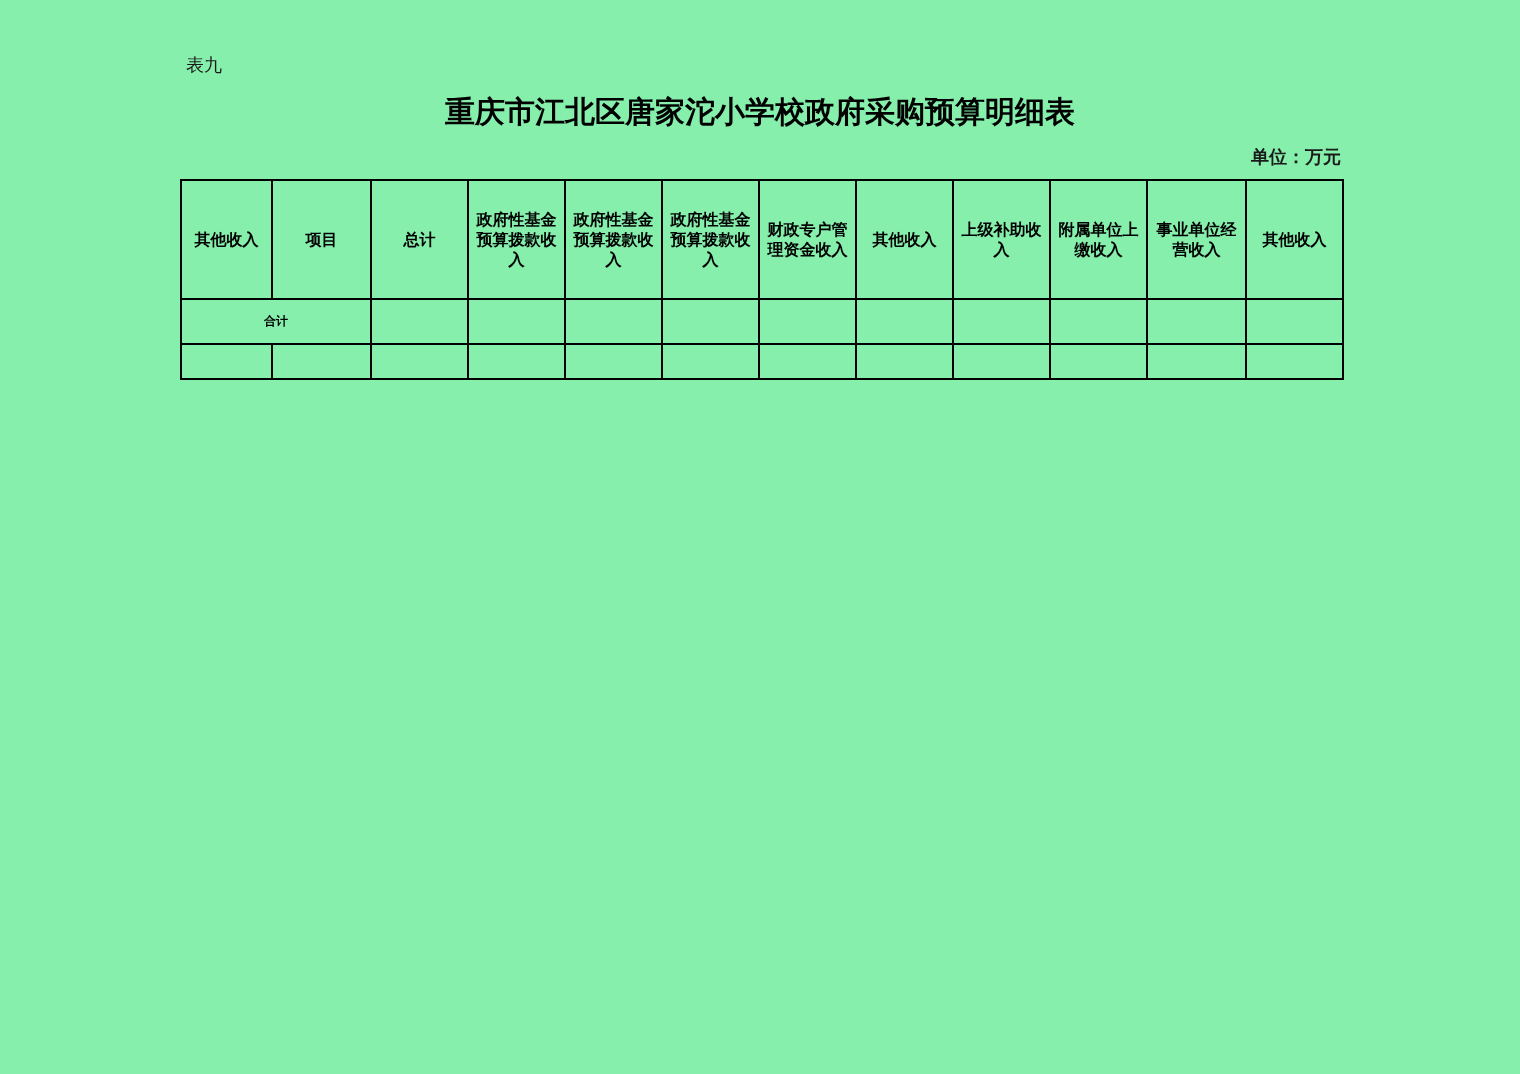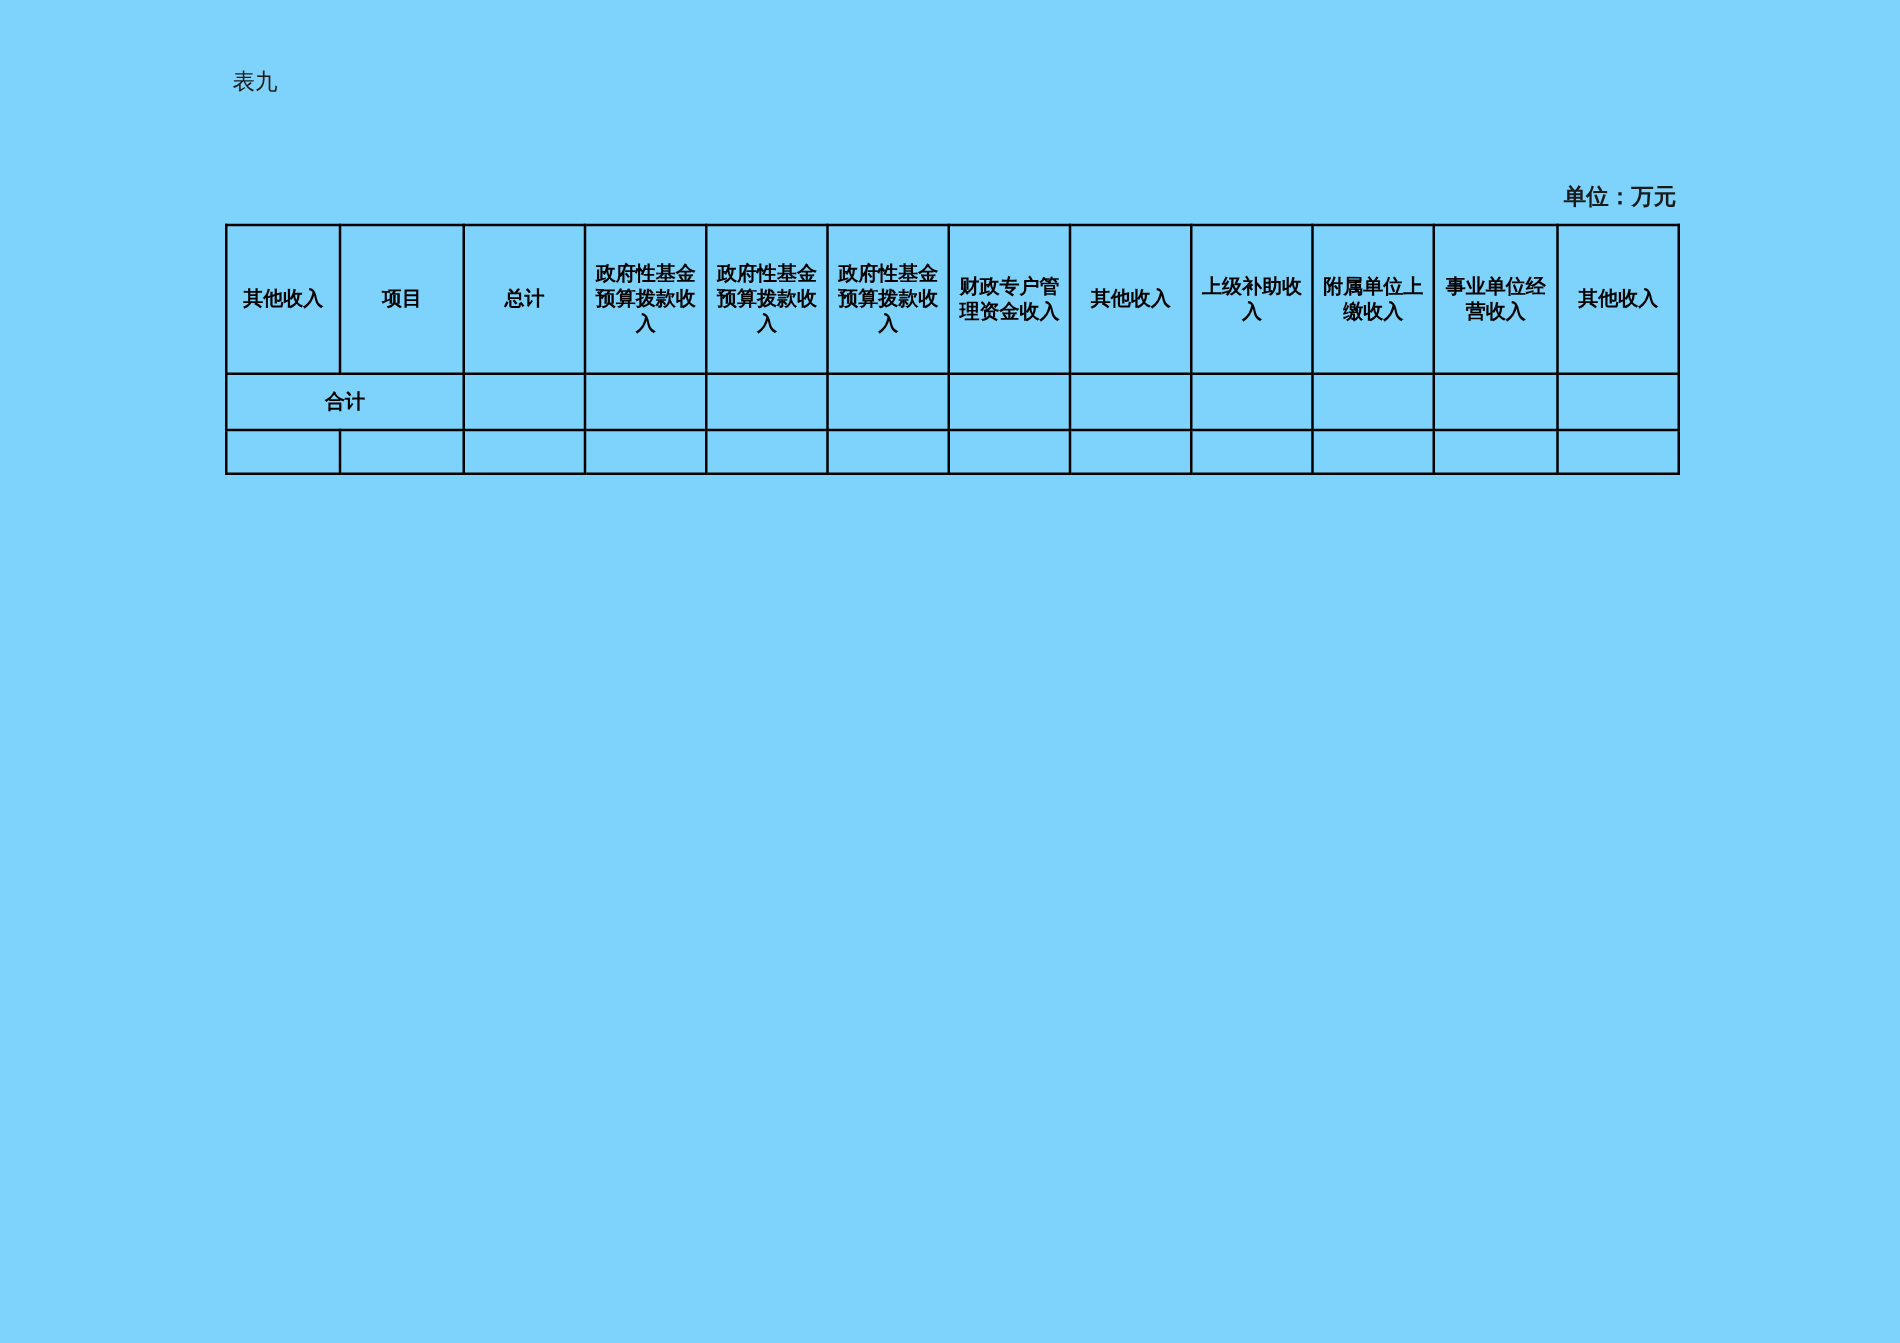--- a/index.html
+++ b/index.html
@@ -1,21 +1,21 @@
 <!DOCTYPE html>
 <html><head>
 <meta charset="utf-8">
 <style>
   * { margin: 0; padding: 0; box-sizing: border-box; }
   html, body { background: #ffffff; }
   .sheet {
     position: relative;
     width: 1520px;
     height: 1074px;
-    background: #7dd3fc;
+    background: #86efac;
     overflow: hidden;
     color: #000000;
   }
   .kai { font-family: "Liberation Serif", serif; }
   .hei { font-family: "Liberation Sans", sans-serif; font-weight: bold; }
 
   .table-label {
     position: absolute;
     left: 186px;
     top: 53px;
@@ -62,37 +62,38 @@
   table.budget th {
     font-family: "Liberation Sans", sans-serif;
     font-weight: bold;
     font-size: 16px;
     line-height: 20px;
     word-break: break-all;
   }
   td.total-label {
     font-family: "Liberation Sans", sans-serif;
     font-weight: bold;
-    font-size: 16px;
+    font-size: 12px;
   }
   .footnote {
     position: absolute;
     left: 181px;
     top: 383px;
     font-size: 18px;
     color: #1f1f1f;
   }
 </style>
 </head>
 <body>
 
 <div class="sheet">
 
   <div class="table-label kai">表九</div>
 
+  <div class="doc-title hei">重庆市江北区唐家沱小学校政府采购预算明细表</div>
 
   <div class="unit-label kai">单位：万元</div>
 
   <table class="budget">
     <colgroup>
       <col style="width:91px">
       <col style="width:99px">
       <col style="width:97px">
       <col style="width:97px">
       <col style="width:97px">

